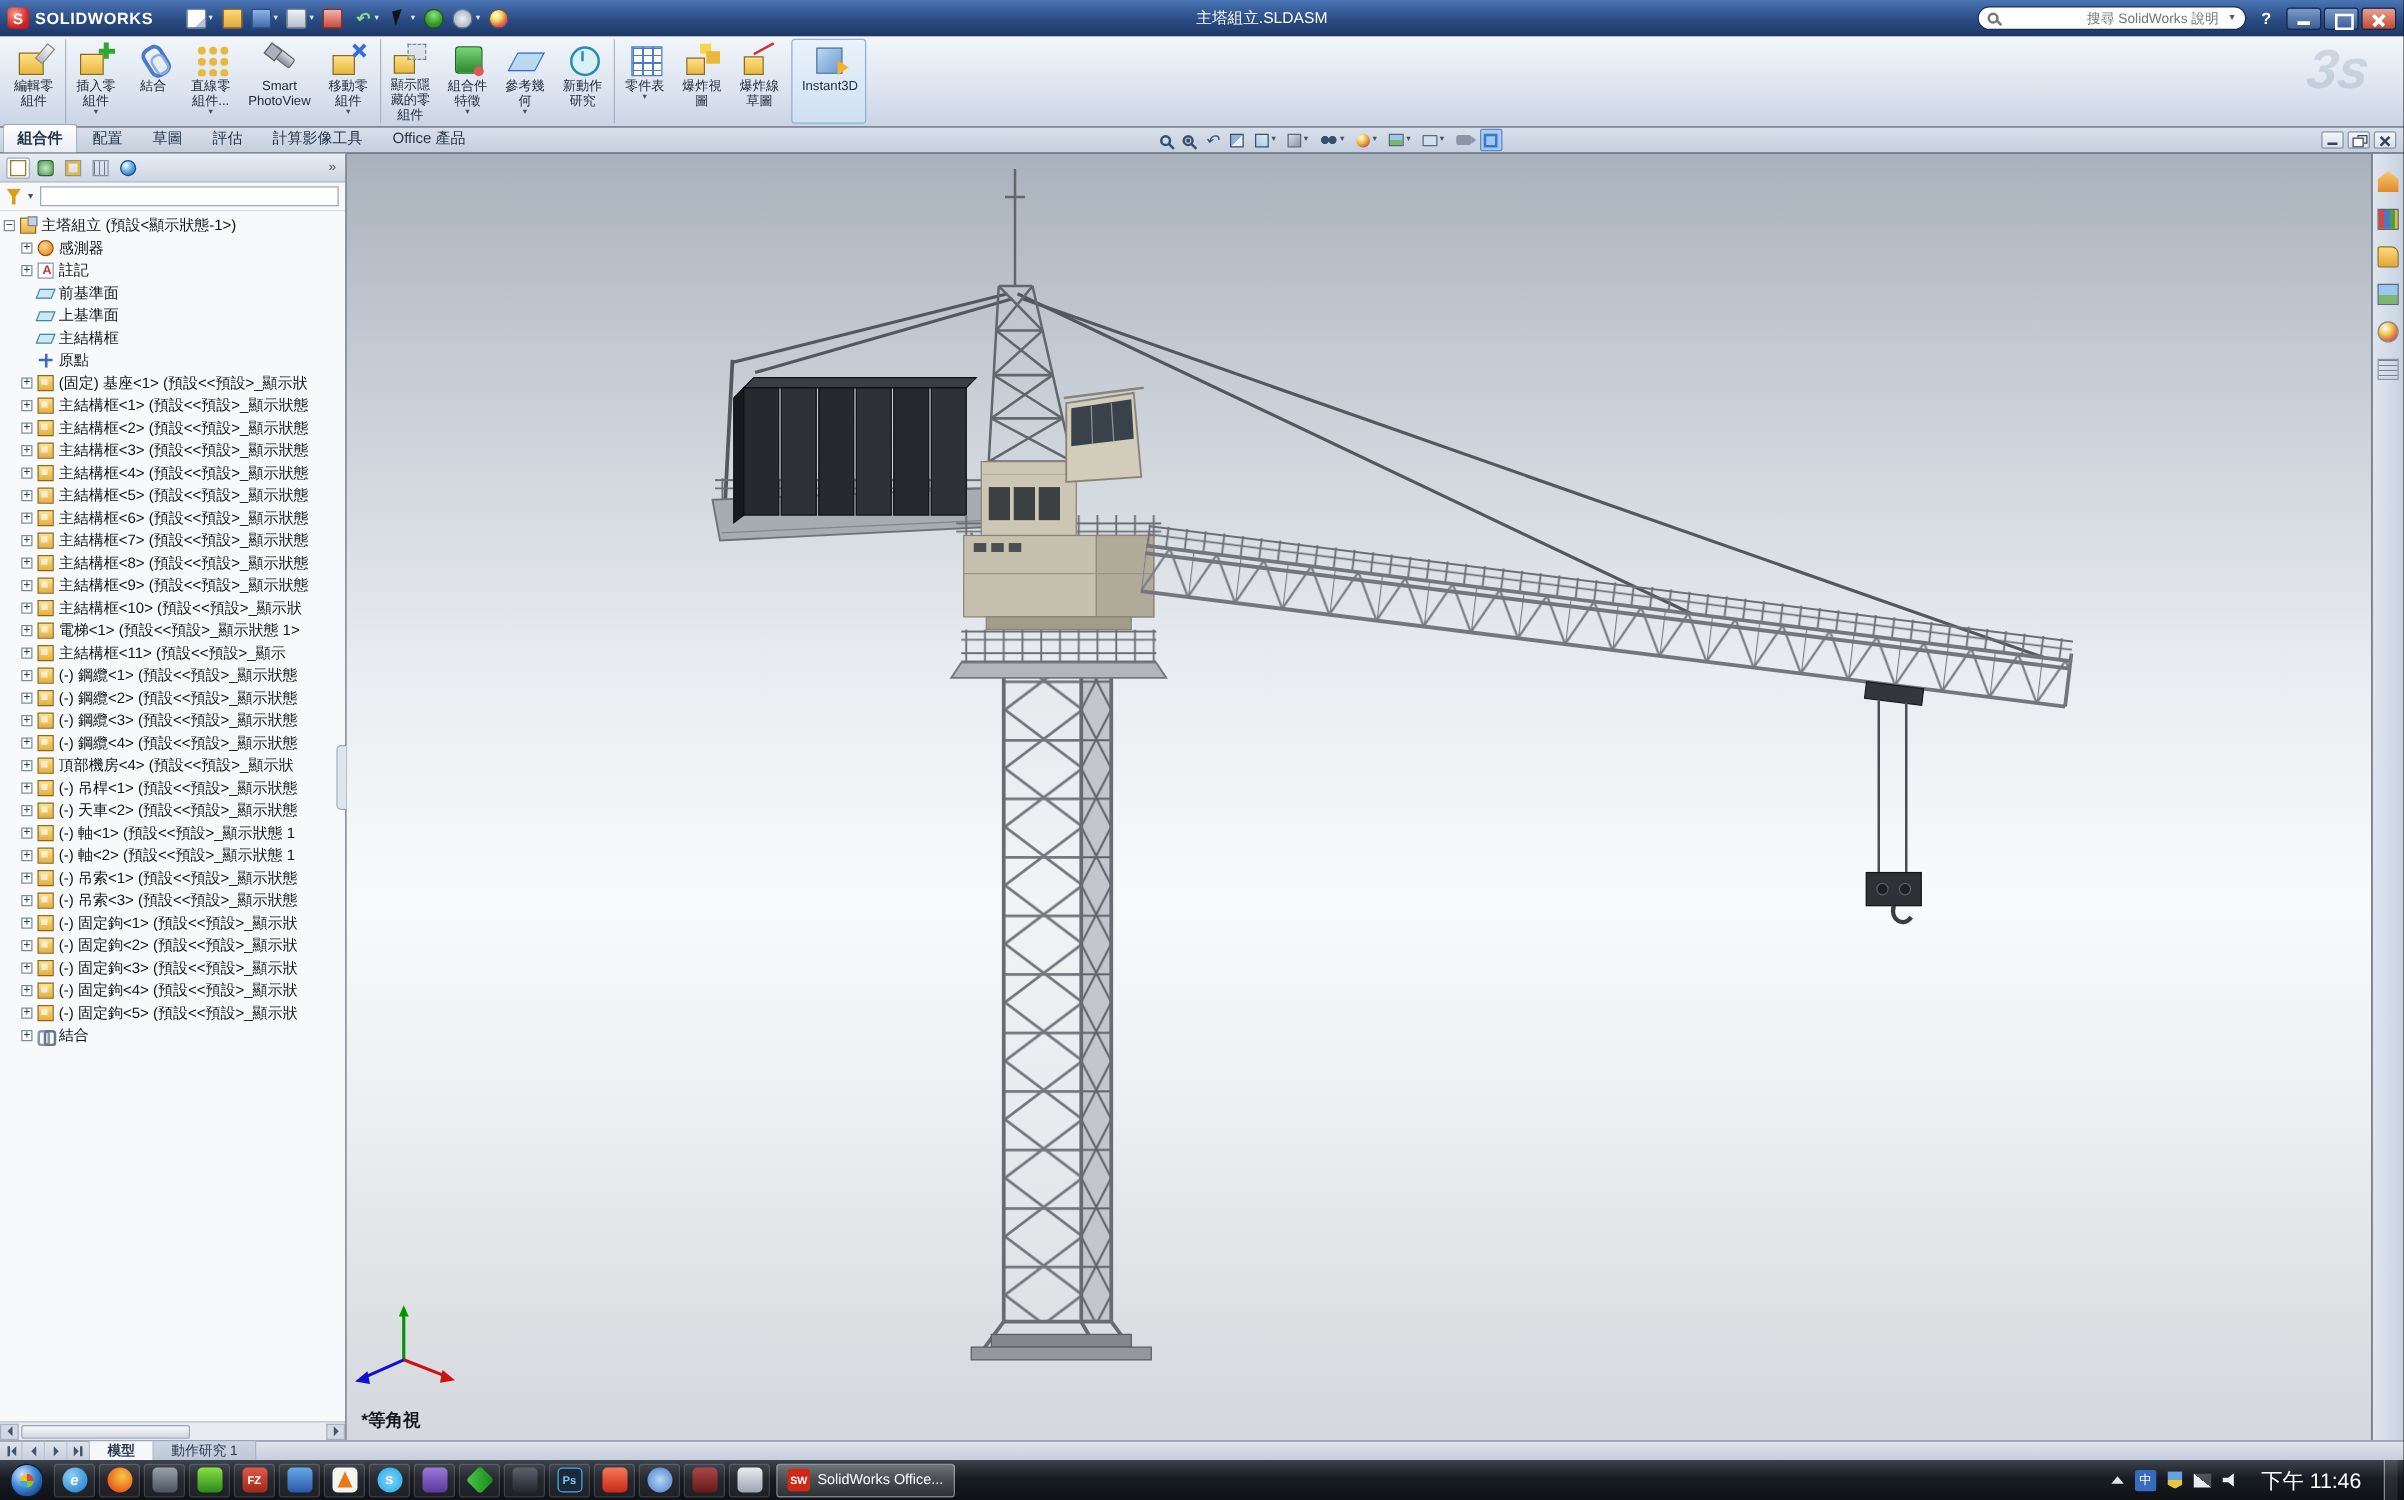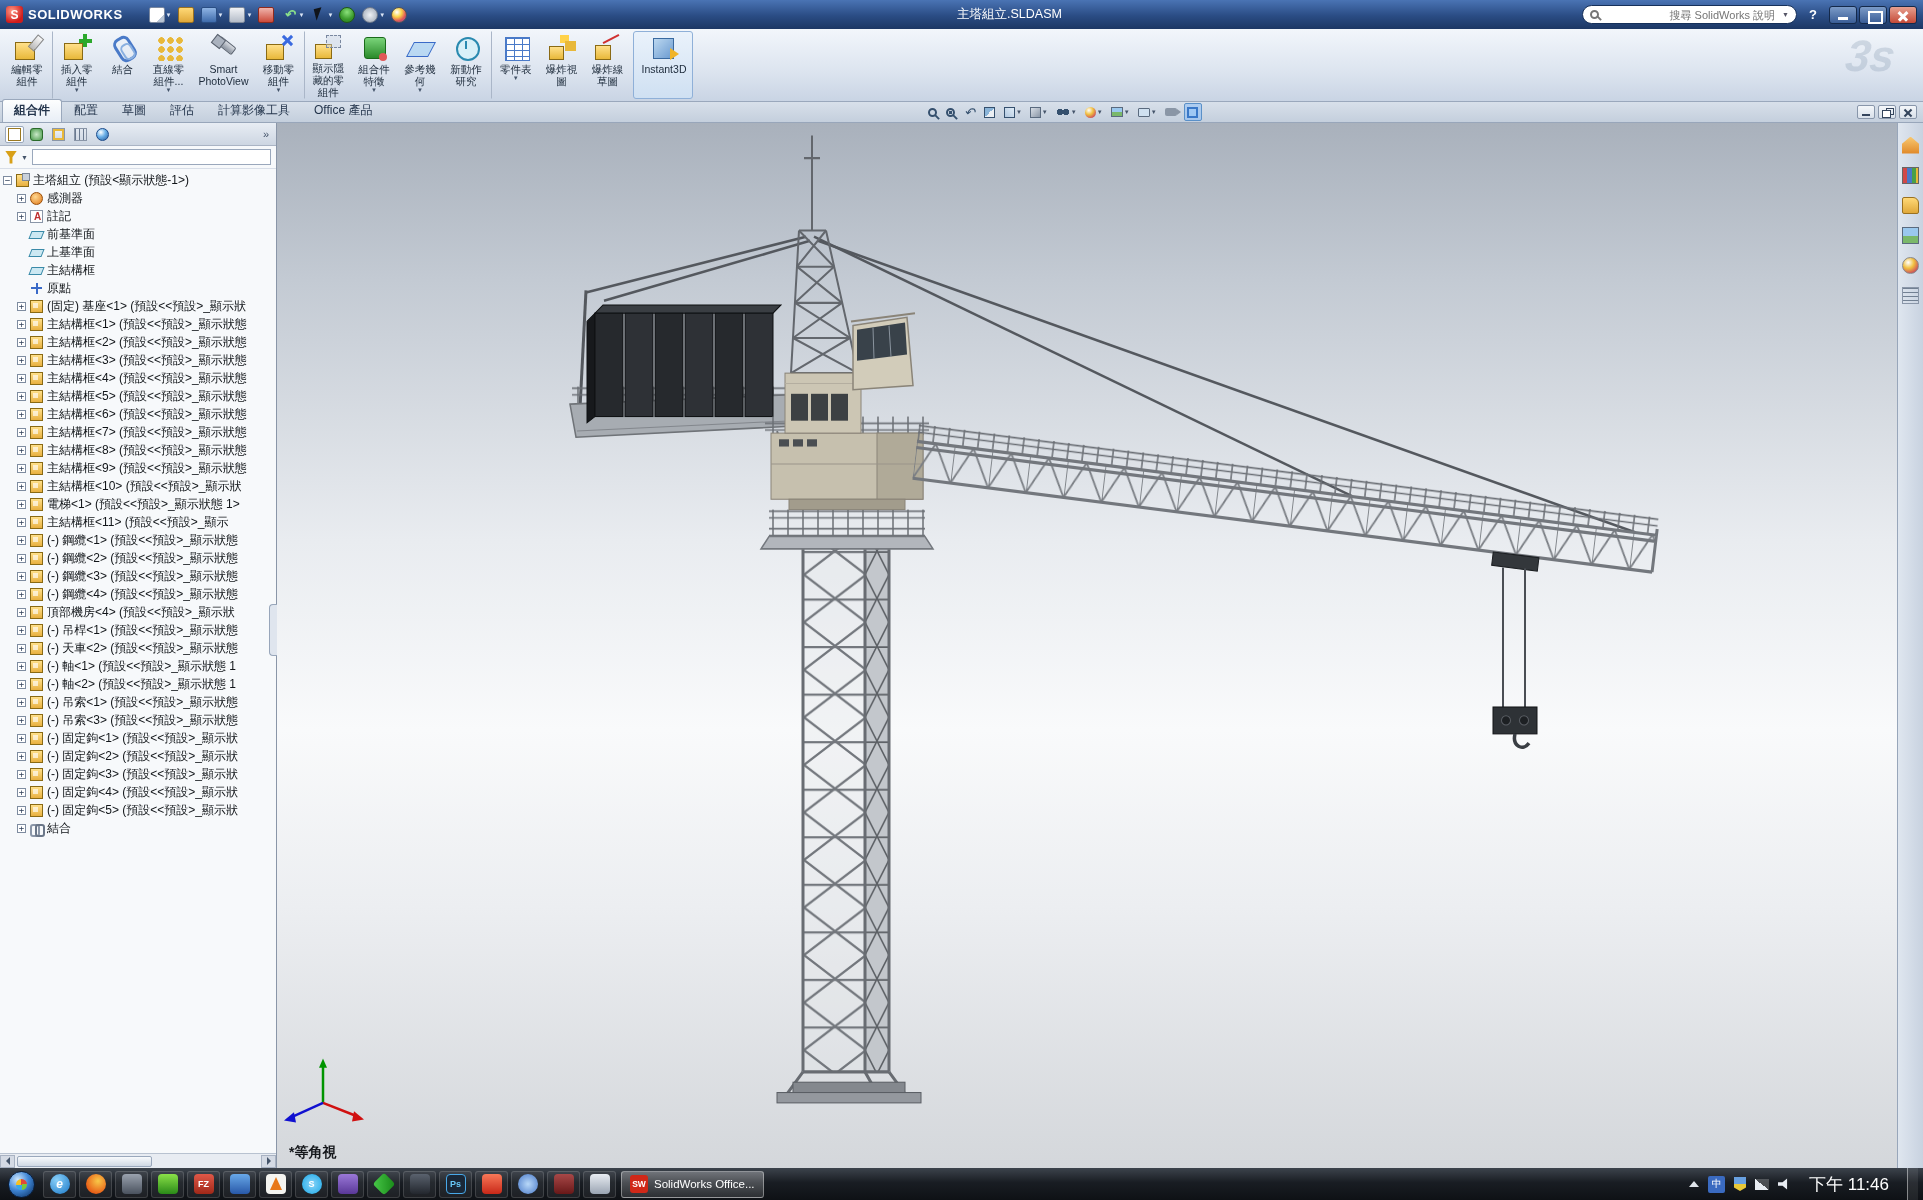--- a/index.html
+++ b/index.html
@@ -950,20 +950,40 @@
           <i class="tpi tp-appearance"></i>
         </button>
 
         <button class="tp">
           <i class="tpi tp-props2"></i>
         </button>
 
     </div>
   </div>
 
+  <div class="tabstrip">
+    <button class="ts-btn">
+        <span class="bar-v"></span>
+        <span class="tri-l"></span>
+      </button>
+    <button class="ts-btn">
+        <span class="tri-l"></span>
+      </button>
+    <button class="ts-btn">
+        <span class="tri-r"></span>
+      </button>
+    <button class="ts-btn">
+        <span class="tri-r"></span>
+        <span class="bar-v"></span>
+      </button>
+    <div style="display:flex">
+      <button class="ts-tab active">模型</button>
+        <button class="ts-tab">動作研究 1</button>
+    </div>
+  </div>
 
 
   <div class="taskbar">
     <button class="orb"></button>
     <div style="display:flex;gap:3px">
 
         <button class="tbApp">
           <span class="tbi tb-ie">e</span>
         </button>
 

